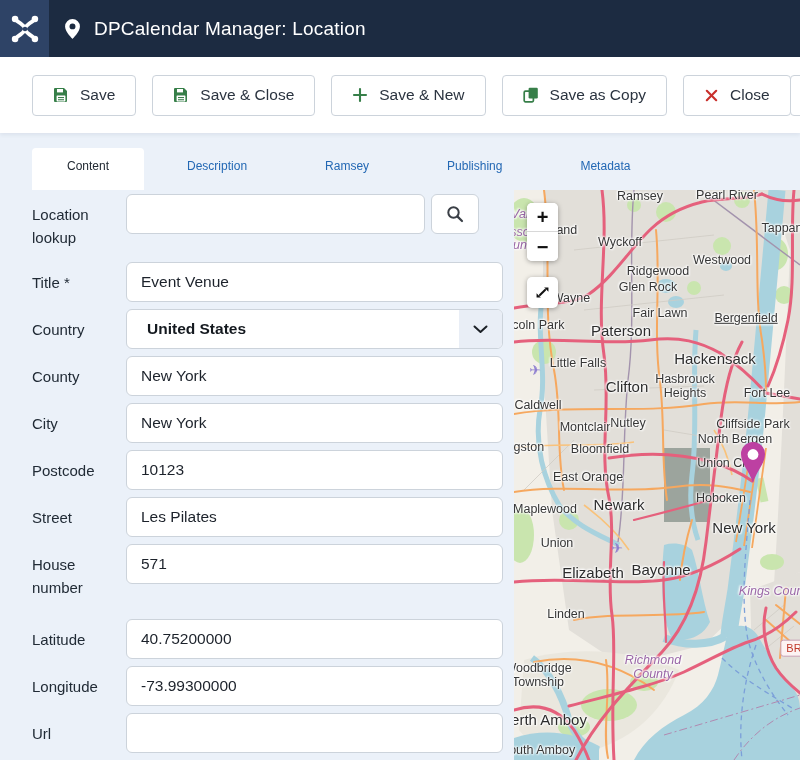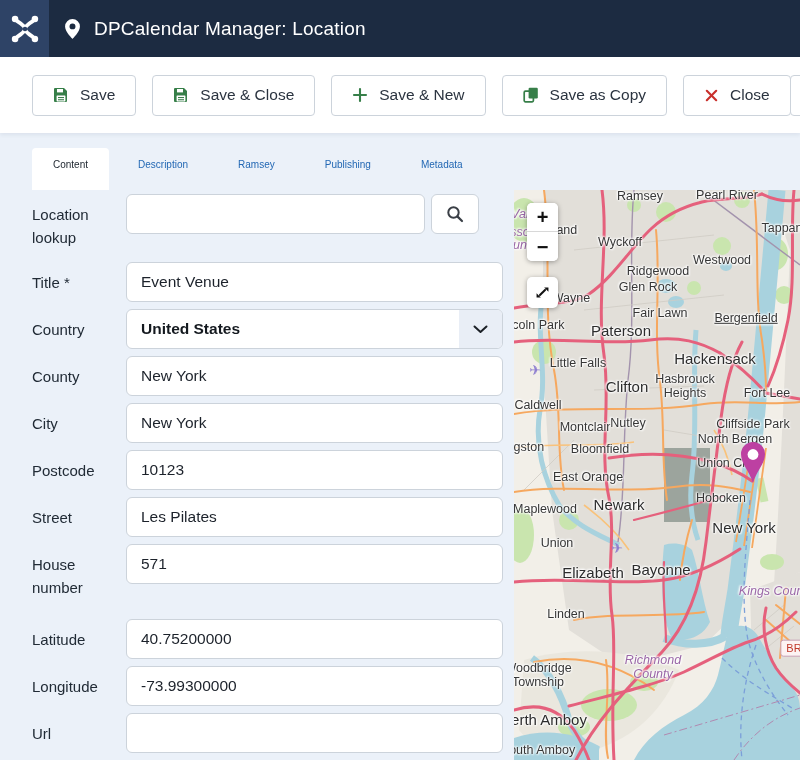--- a/index.html
+++ b/index.html
@@ -24,39 +24,39 @@
            display:flex;align-items:center;padding-left:32px;gap:16px;z-index:25;
            box-shadow:0 2px 4px rgba(40,60,90,.08)}
   .tbtn{display:inline-flex;align-items:center;gap:11px;background:#fff;cursor:pointer;
         border:1px solid var(--border);border-radius:4px;padding:0 20px;height:41px;
         font-size:15.5px;color:#2b3440;font-family:inherit}
   .tbtn .tico{display:flex;align-items:center}
   .tbtn.partial{position:absolute;right:-54px;width:64px}
 
   
   .tabs{position:absolute;top:148px;left:32px;right:0;height:42px;display:flex;gap:8px;z-index:5}
-  .tab{padding:11px 21px;font-size:10px;color:var(--link-blue);cursor:pointer;
+  .tab{padding:11px 35px;font-size:12px;color:var(--link-blue);cursor:pointer;
        border-radius:4px 4px 0 0;white-space:nowrap}
   .tab.active{background:#fff;color:#222a33}
 
   
   .form{position:absolute;top:190px;left:0;width:506px;padding-top:4px;z-index:4}
   .row{display:flex;margin:0 0 7px 32px}
   .row.gap-lg{margin-bottom:13px}
   .row.gap-xl{margin-bottom:20px}
   .flabel{width:94px;flex:none;padding-top:10px;font-size:15px;line-height:1.5;color:#212b36}
   .fwrap{flex:1;display:flex;max-width:377px}
   .fwrap.lookup{max-width:353px}
   .finput{height:40px;width:100%;border:1px solid var(--border);border-radius:6px;background:#fff;
           font-size:15.5px;color:#1c222b;padding:0 14px;font-family:inherit;outline:none}
   .search-btn{width:48px;height:40px;flex:none;margin-left:6px;background:#fff;cursor:pointer;
               border:1px solid var(--border);border-radius:6px;display:flex;align-items:center;justify-content:center}
   .fselect{height:40px;width:100%;border:1px solid var(--border);border-radius:6px;background:#fff;
            display:flex;align-items:center;justify-content:space-between;overflow:hidden;cursor:pointer}
-  .fselect .selval{padding-left:14px;font-size:15.5px;font-weight:bold;color:#14191f}
+  .fselect .selval{padding-left:20px;font-size:15.5px;font-weight:bold;color:#14191f}
   .fselect .selarrow{width:43px;height:100%;background:#e9eef6;display:flex;align-items:center;justify-content:center;flex:none}
 
   
   .map{position:absolute;left:514px;top:190px;width:319px;height:570px;overflow:hidden;
        background:#f2efe8;z-index:6}
   .map svg.base{position:absolute;left:0;top:0}
   .mlabel{position:absolute;transform:translate(-50%,-50%);white-space:nowrap;color:#363636;
           font-size:12.5px;line-height:1.15;z-index:3;pointer-events:none;
           text-shadow:0 0 2px #fff,0 0 3px #fff,1px 1px 2px #fff,-1px -1px 2px #fff}
   .mlabel.lg{font-size:15px;color:#2c2c2c}

